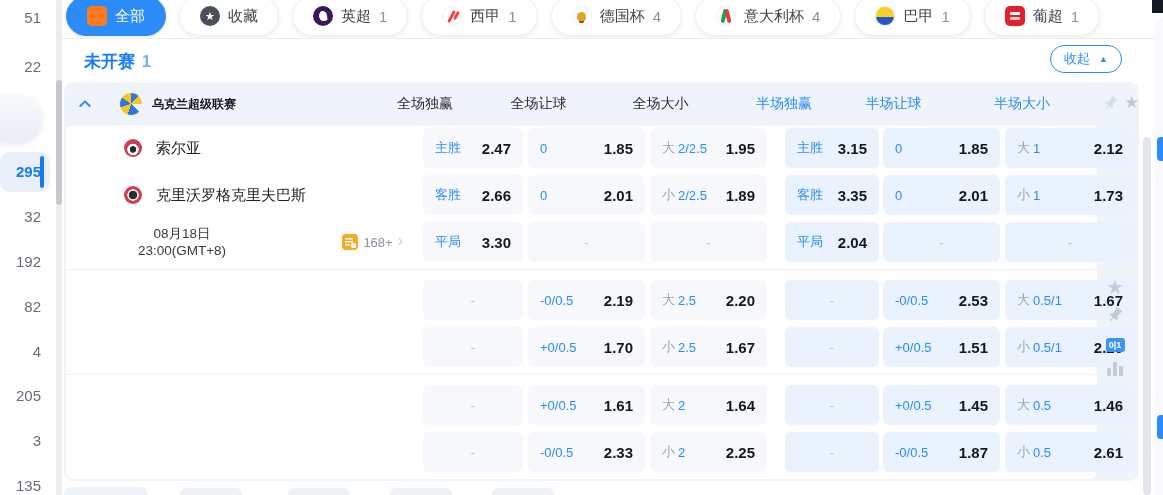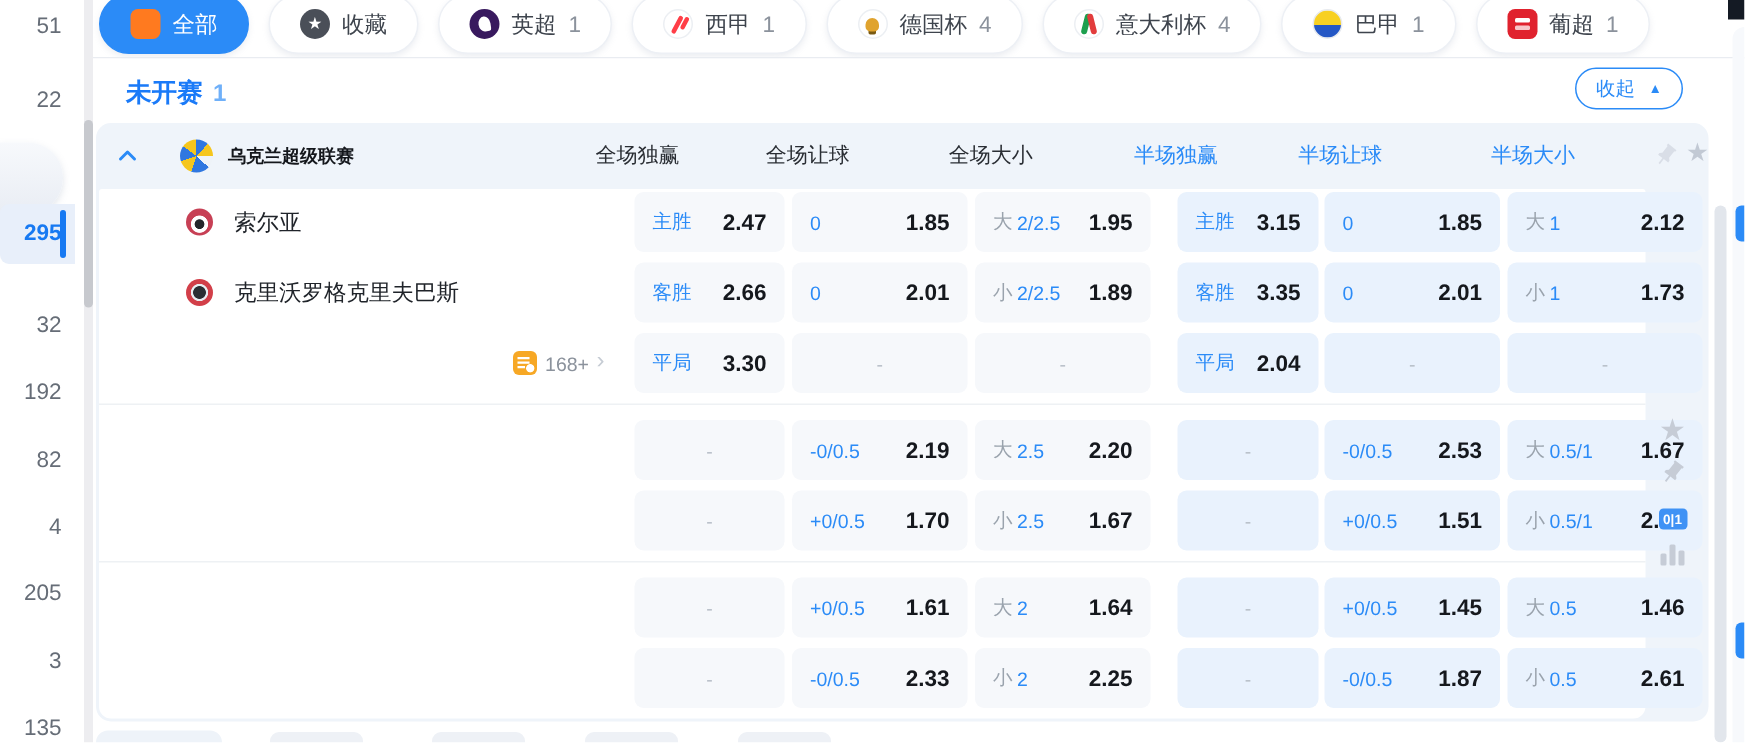--- a/index.html
+++ b/index.html
@@ -149,21 +149,21 @@
   .bpill { position:absolute; top:488px; width:62px; height:7px; background:#eef1f6;
     border-radius:6px 6px 0 0; }
 </style>
 </head>
 <body>
 
 <div class="sidebar">
   <div class="sb-pill"></div>
 <div class="sb-item" style="top: 0px;">51</div>
     <div class="sb-item" style="top: 49px;">22</div>
-    <div class="sb-item active" style="top: 136px;">295</div>
+    <div class="sb-item active" style="top: 152px; border-radius: 10px;">295</div>
     <div class="sb-item" style="top: 199px;">32</div>
     <div class="sb-item" style="top: 244px;">192</div>
     <div class="sb-item" style="top: 289px;">82</div>
     <div class="sb-item" style="top: 334px;">4</div>
     <div class="sb-item" style="top: 378px;">205</div>
     <div class="sb-item" style="top: 423px;">3</div>
     <div class="sb-item" style="top: 468px;">135</div>
   </div>
 <div class="gutter"></div>
 <div class="gutter-thumb"></div>
@@ -323,20 +323,21 @@
             <div class="ocell c5 half">
               <span class="grp">
                 <span class="pre">小</span>
                 <span class="hcp">1</span>
               </span>
               <span class="val">1.73</span>
             </div>
           </div>
           <div class="orow">
             <div class="cell-info">
+              <span class="dtwrap">08月18日<br>23:00(GMT+8)</span>
               <span class="more">
                 <span class="mk-icon"></span>
                 <span class="mtext">168+</span>
                 <span class="chev">›</span>
               </span>
             </div>
             <div class="ocell c0">
               <span class="lbl">平局</span>
               <span class="val">3.30</span>
             </div>

